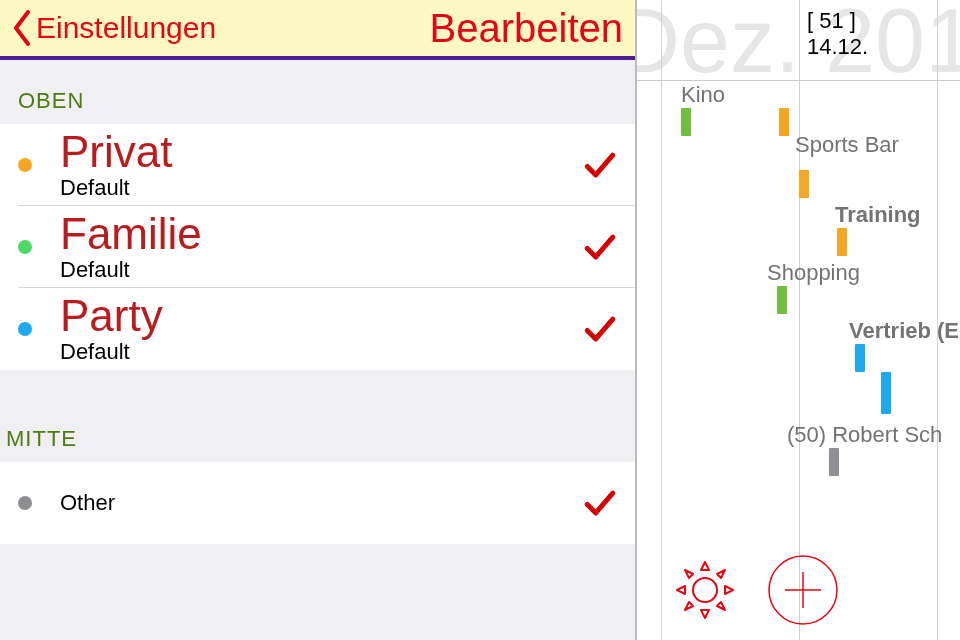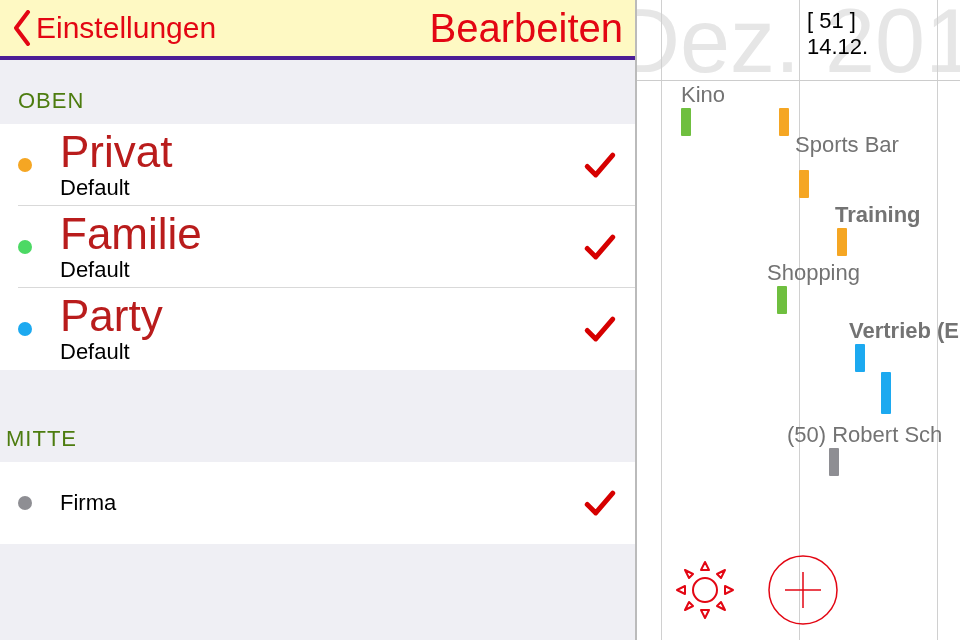--- a/index.html
+++ b/index.html
@@ -93,21 +93,21 @@
           </svg></span>
     </div>
   </div>
 
   <div class="section-header" style="padding-top:56px;padding-left:6px;">MITTE</div>
 
   <div class="list">
     <div class="list-row">
       <span class="dot" style="background: rgb(142, 142, 147);"></span>
       <div class="row-text">
-        <div class="row-sub">Firma</div>
+        <div class="row-sub">Other</div>
       </div>
       <span class="check"><svg viewBox="0 0 24 24">
             <polyline points="3,13 9,19 21,5" fill="none" stroke="currentColor" stroke-width="3.5" stroke-linecap="round" stroke-linejoin="round"></polyline>
           </svg></span>
     </div>
   </div>
 </div>
 
 <div class="right-panel">
   <div class="bg-title">Dez. 2015</div>

